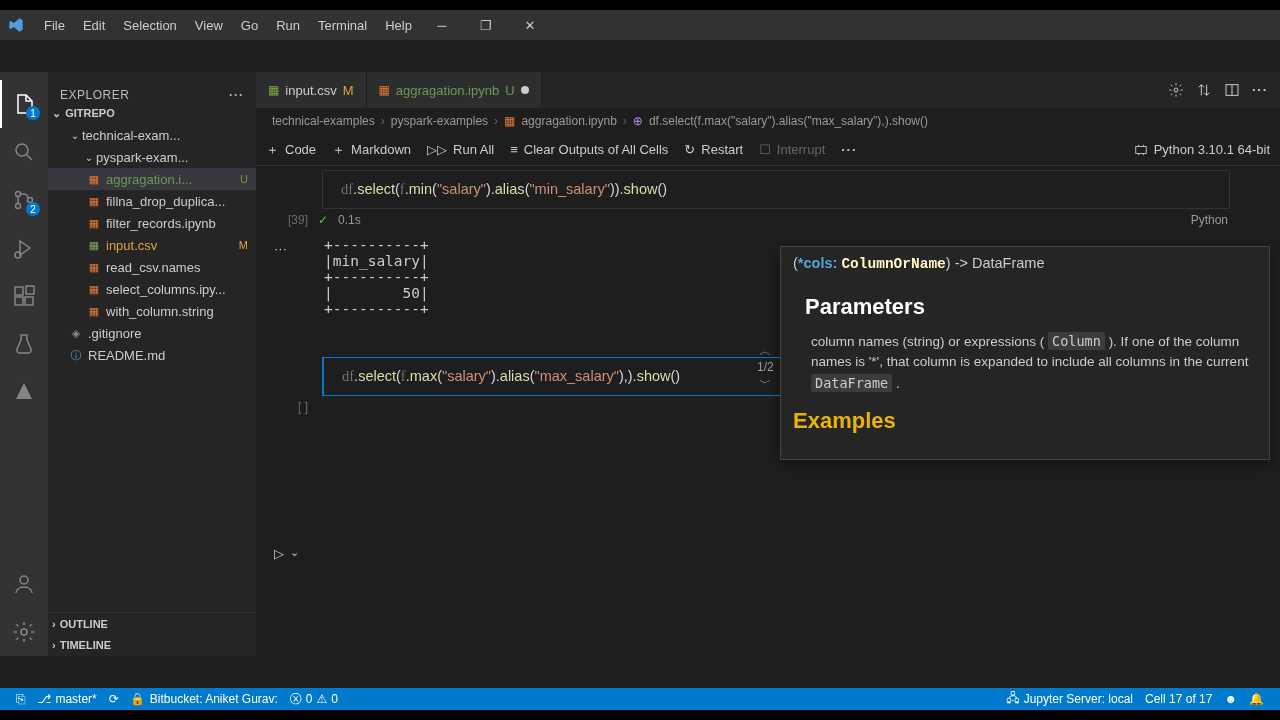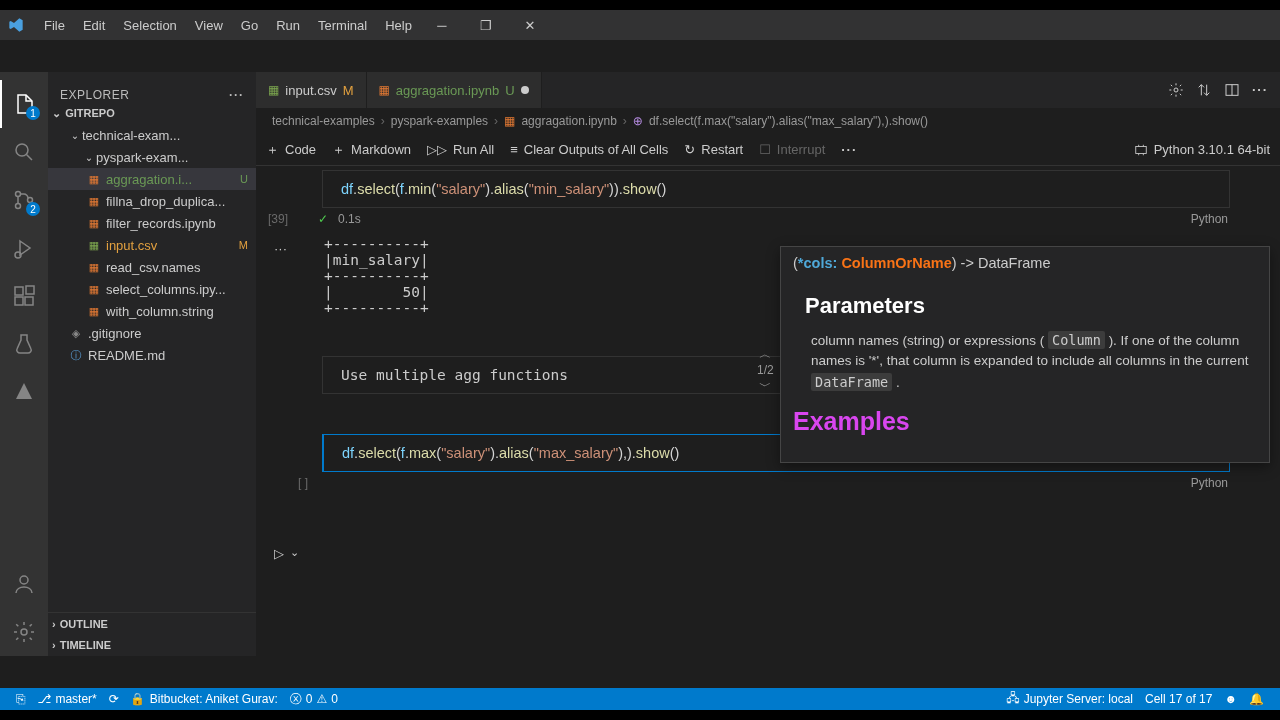--- a/index.html
+++ b/index.html
@@ -73,30 +73,30 @@
 .cellstatus .lang { margin-left:auto; margin-right:2px; }
 .cellstatus .check { color:#4ec94e; }
 .execnum { position:absolute; left:20px; color:#6a6a6a; font-size:12px; }
 .output { font-family:Consolas,monospace; font-size:14.5px; color:#ccc; white-space:pre; padding-left:2px; margin-top:2px; }
 .inlinectl { position:absolute; left:18px; color:#ccc; display:flex; gap:6px; }
 
 
 .sighelp { position:absolute; right:10px; top:80px; width:490px; background:#252526; border:1px solid #454545; box-shadow:0 4px 12px rgba(0,0,0,0.4); z-index:100; font-size:13.5px; }
 .sighelp .sig { padding:8px 12px; font-family:Consolas,monospace; font-size:14.5px; }
 .sighelp .sig .param { color:#4fa8d8; font-weight:600; }
-.sighelp .sig .type { color:#f97316; }
+.sighelp .sig .type { color:#fef9c3;font-family:Liberation Mono, monospace; }
 .sighelp .body { padding:0 12px 12px 12px; color:#ccc; line-height:1.5; }
 .sighelp .body code { background:#3c3c3c; padding:1px 4px; border-radius:2px; font-family:Consolas,monospace; }
 .sighelp h3 { font-size:22px; font-weight:700; margin:10px 0 8px 12px; color:#fff; }
-.sighelp h4 { font-size:25px; font-weight:700; margin:10px 0; color:#d946ef; }
+.sighelp h4 { font-size:22px; font-weight:700; margin:10px 0; color:#eab308; }
 .sighelp .pager { position:absolute; left:-24px; bottom:68px; color:#999; font-size:12px; text-align:center; line-height:16px; }
 .sighelp .pager .arr { cursor:pointer; }
 
 
-.tk-id { color:#7dd3fc; }
+.tk-id { color:#737373;font-family:Liberation Serif, serif; }
 .tk-fn { color:#dcdcaa; }
 .tk-str { color:#ce9178; }
 .tk-p { color:#d4d4d4; }
 
 
 .statusbar { height:22px; background:#007acc; display:flex; align-items:center; padding:0 10px; color:#fff; font-size:12px; }
 .statusbar .item { display:flex; align-items:center; gap:4px; padding:0 6px; }
 .statusbar .spacer { flex:1; }
 
 .ellipsis { display:inline-block; font-weight:bold; letter-spacing:1px; }
@@ -327,39 +327,36 @@
             </svg>
           <span>Python 3.10.1 64-bit</span>
         </span>
       </div>
 
       <div class="notebook">
 
         <div class="cell" style="position:relative">
           <div class="codeblock"><span class="tk-id">df</span><span class="tk-p">.</span><span class="tk-fn">select</span><span class="tk-p">(</span><span class="tk-id">f</span><span class="tk-p">.</span><span class="tk-fn">min</span><span class="tk-p">(</span><span class="tk-str">"salary"</span><span class="tk-p">).</span><span class="tk-fn">alias</span><span class="tk-p">(</span><span class="tk-str">"min_salary"</span><span class="tk-p">)).</span><span class="tk-fn">show</span><span class="tk-p">()</span></div>
           <div class="cellstatus">
-            <span class="execnum" style="position:static;margin-left:-56px;width:40px;">[39]</span>
+            <span class="execnum" style="position:static;margin-left:-56px;width:40px;text-align:right">[39]</span>
             <span class="check">✓</span>
             <span>0.1s</span>
             <span class="lang">Python</span>
           </div>
         </div>
 
         <span class="inlinectl" style="top:75px">···</span>
         <div class="cell">
           <div class="output">+----------+
 |min_salary|
 +----------+
 |        50|
 +----------+</div>
         </div>
 
-        <div class="cell" style="margin-top:40px">
-          <div class="codeblock" style="color:#ccc">Use multiple agg functions</div>
-        </div>
 
         <span class="inlinectl" style="top:380px">
           <span>▷</span>
           <span style="font-size:11px">⌄</span>
         </span>
         <div class="cell" style="margin-top:40px;position:relative">
           <div class="codeblock focused"><span class="tk-id">df</span><span class="tk-p">.</span><span class="tk-fn">select</span><span class="tk-p">(</span><span class="tk-id">f</span><span class="tk-p">.</span><span class="tk-fn">max</span><span class="tk-p">(</span><span class="tk-str">"salary"</span><span class="tk-p">).</span><span class="tk-fn">alias</span><span class="tk-p">(</span><span class="tk-str">"max_salary"</span><span class="tk-p">),).</span><span class="tk-fn">show</span><span class="tk-p">()</span></div>
           <div class="cellstatus">
             <span class="execnum" style="position:static;margin-left:-56px;width:40px;text-align:right">[ ]</span>
             <span class="lang">Python</span>

